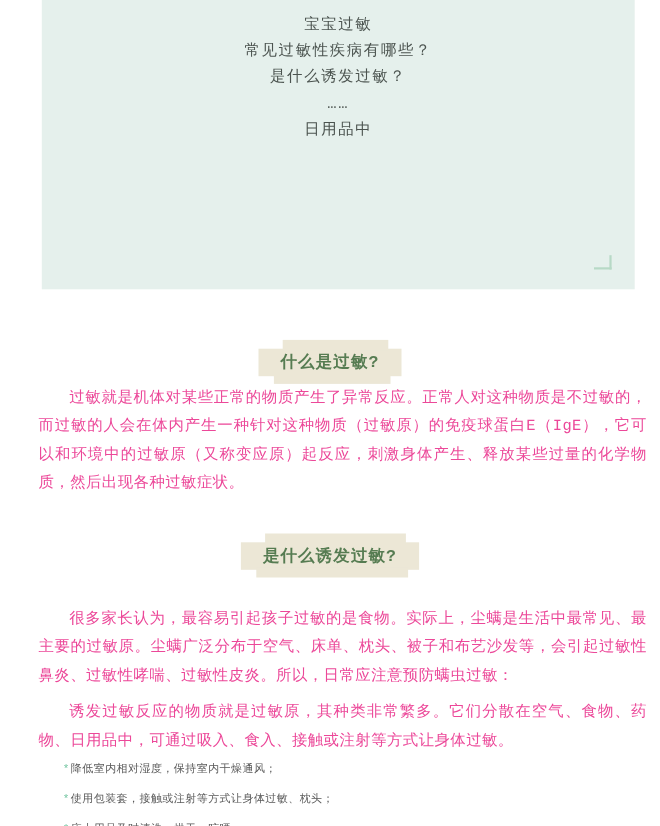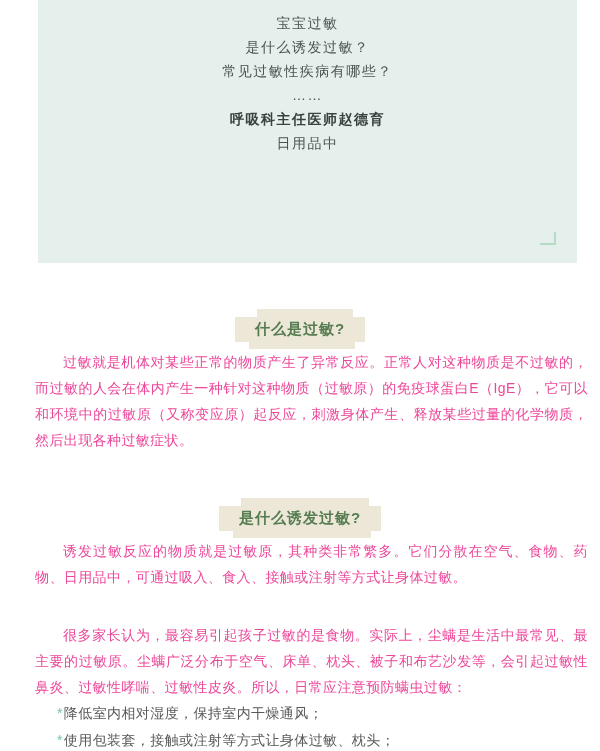--- a/index.html
+++ b/index.html
@@ -2,21 +2,21 @@
 <html><head>
 <meta charset="utf-8">
 <style>
   html, body { margin: 0; padding: 0; background: #ffffff; }
   .page {
     position: relative;
     width: 600px;
     height: 751px;
     background: #ffffff;
     overflow: hidden;
-    font-family: Liberation Sans, sans-serif;
+    font-family: Liberation Mono, monospace;
   }
 
   
   .hero {
     position: relative;
     box-sizing: border-box;
     margin-left: 38px;
     width: 539px;
     height: 263px;
     background: #e5f0ec;
@@ -37,21 +37,21 @@
     bottom: 18px;
     width: 14px;
     height: 11px;
     border-right: 2px solid #b7d9c6;
     border-bottom: 2px solid #b7d9c6;
   }
 
   
   .section-head { text-align: center; }
   .section-head.first { margin-top: 54px; }
-  .section-head.second { margin-top: 53px; }
+  .section-head.second { margin-top: 40px; }
   .hl {
     position: relative;
     display: inline-block;
     background: #ece7d6;
     padding: 3px 20px;
   }
   .hl::before {
     content: "";
     position: absolute;
     top: -8px; left: 22px; right: 12px; height: 10px;
@@ -80,59 +80,58 @@
     line-height: 26px;
     letter-spacing: 0.4px;
     text-align: justify;
     color: #ec4899;
   }
   .para.gap-big { margin-top: 32px; }
 
   
   .bullets { margin: 0; padding: 0 12px 0 57px; list-style: none; }
   .bullets li {
-    font-size: 14px;
+    font-size: 10px;
     line-height: 27px;
     letter-spacing: 0.4px;
     color: #595959;
   }
   .bullets .star { color: #6fc49e; margin-right: 1px; }
 </style>
 </head>
 <body>
 
 <div class="page">
 
   <div class="hero">
     <p>宝宝过敏</p>
+    <p>常见过敏性疾病有哪些？</p>
     <p>是什么诱发过敏？</p>
-    <p>常见过敏性疾病有哪些？</p>
     <p>……</p>
-    <p class="bold">呼吸科主任医师赵德育</p>
     <p>日用品中</p>
     <span class="corner"></span>
   </div>
 
   <div>
     <div class="section-head first">
       <span class="hl">
         <span class="hl-text">什么是过敏?</span>
       </span>
     </div>
     <p class="para">过敏就是机体对某些正常的物质产生了异常反应。正常人对这种物质是不过敏的，而过敏的人会在体内产生一种针对这种物质（过敏原）的免疫球蛋白E（IgE），它可以和环境中的过敏原（又称变应原）起反应，刺激身体产生、释放某些过量的化学物质，然后出现各种过敏症状。</p>
   </div>
 
   <div>
     <div class="section-head second">
       <span class="hl">
         <span class="hl-text">是什么诱发过敏?</span>
       </span>
     </div>
+    <p class="para gap-big">很多家长认为，最容易引起孩子过敏的是食物。实际上，尘螨是生活中最常见、最主要的过敏原。尘螨广泛分布于空气、床单、枕头、被子和布艺沙发等，会引起过敏性鼻炎、过敏性哮喘、过敏性皮炎。所以，日常应注意预防螨虫过敏：</p>
     <p class="para">诱发过敏反应的物质就是过敏原，其种类非常繁多。它们分散在空气、食物、药物、日用品中，可通过吸入、食入、接触或注射等方式让身体过敏。</p>
-    <p class="para gap-big">很多家长认为，最容易引起孩子过敏的是食物。实际上，尘螨是生活中最常见、最主要的过敏原。尘螨广泛分布于空气、床单、枕头、被子和布艺沙发等，会引起过敏性鼻炎、过敏性哮喘、过敏性皮炎。所以，日常应注意预防螨虫过敏：</p>
 
     <ul class="bullets">
       <li>
         <span class="star">*</span><span>降低室内相对湿度，保持室内干燥通风；</span>
       </li>
       <li>
         <span class="star">*</span><span>使用包装套，接触或注射等方式让身体过敏、枕头；</span>
       </li>
       <li>
         <span class="star">*</span><span>床上用品及时清洗、烘干、晾晒；</span>

